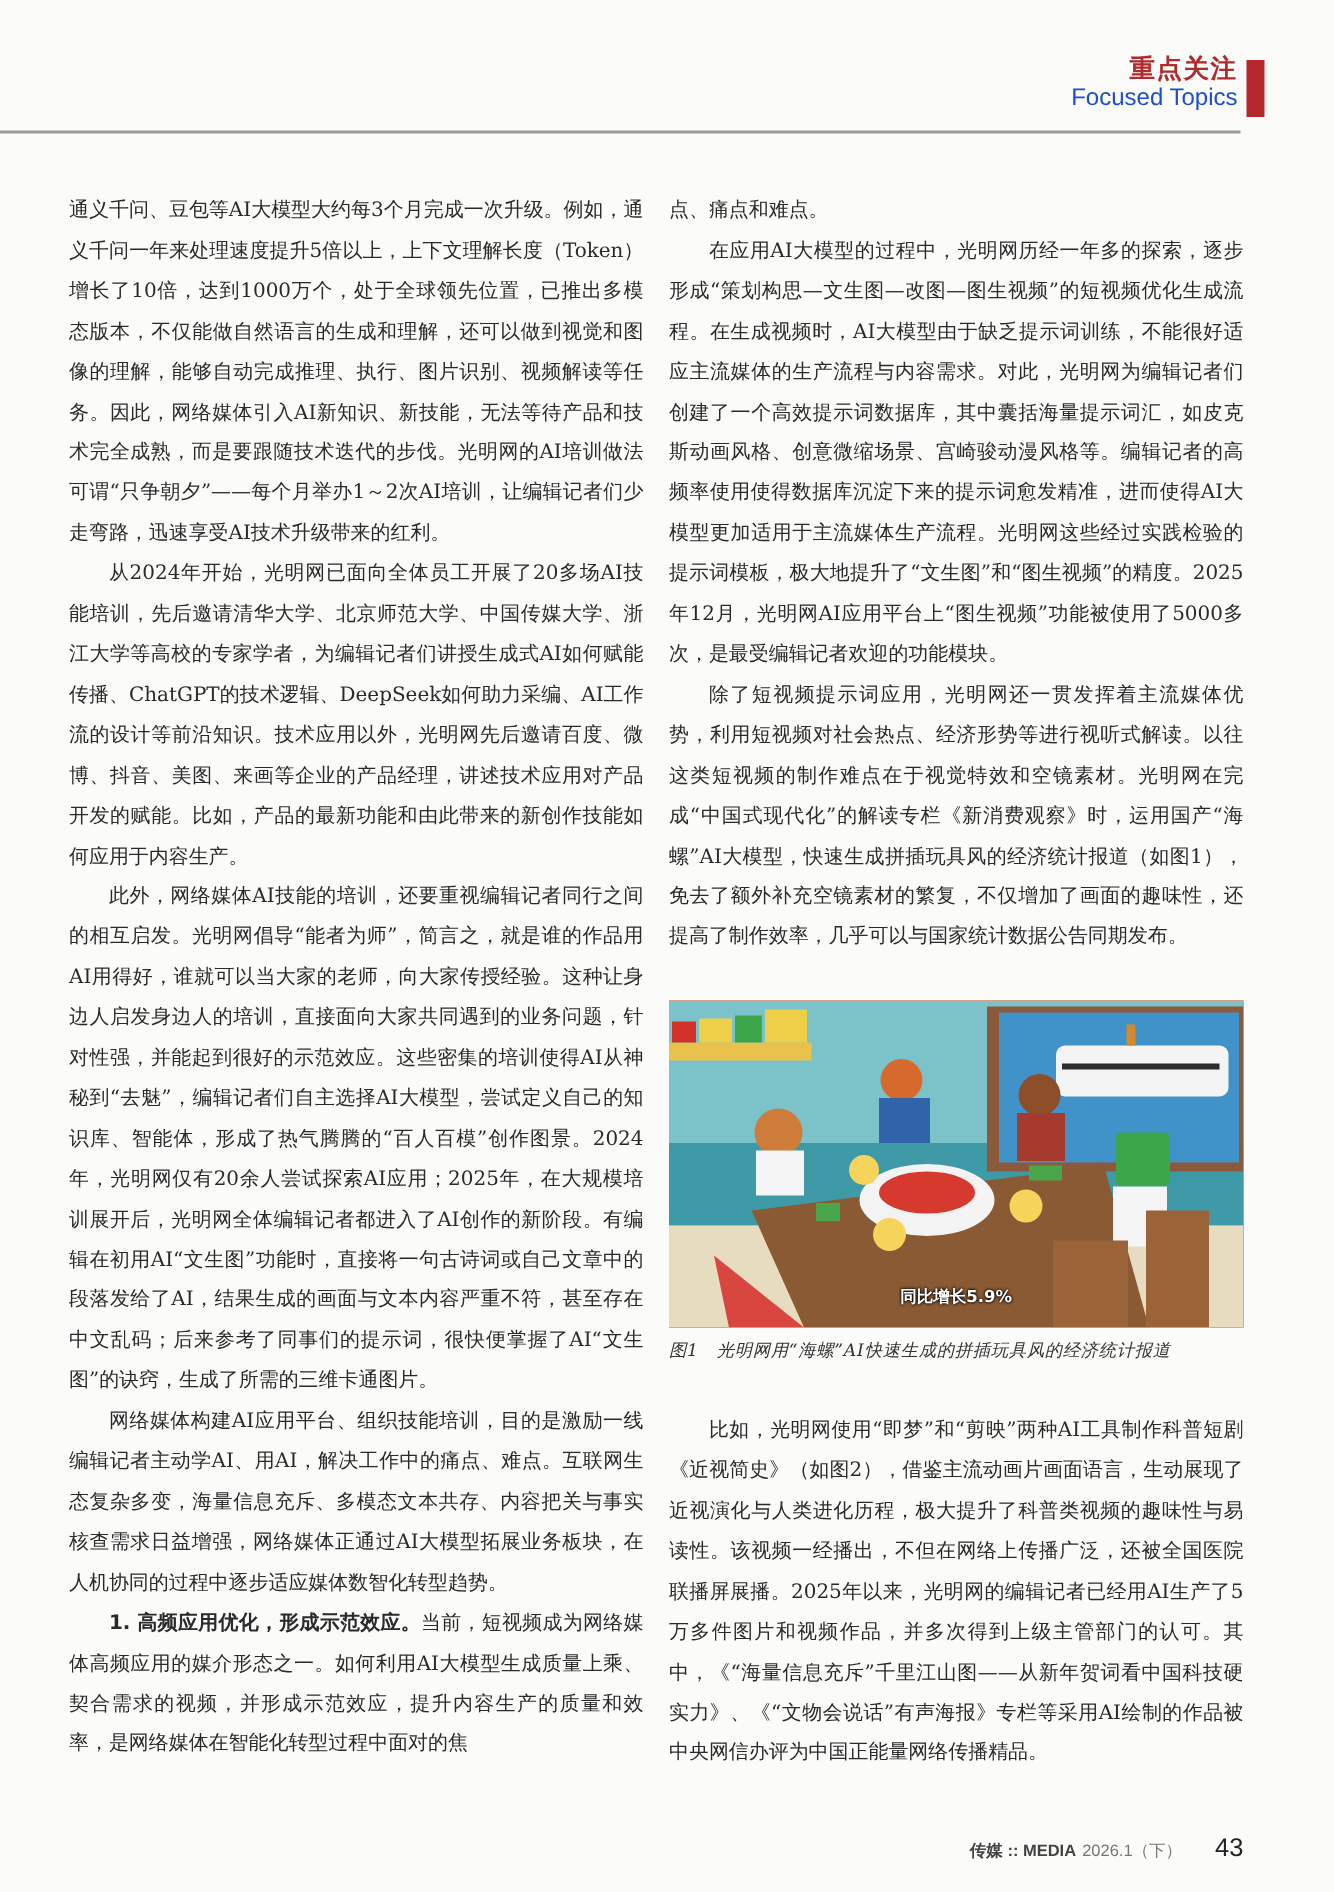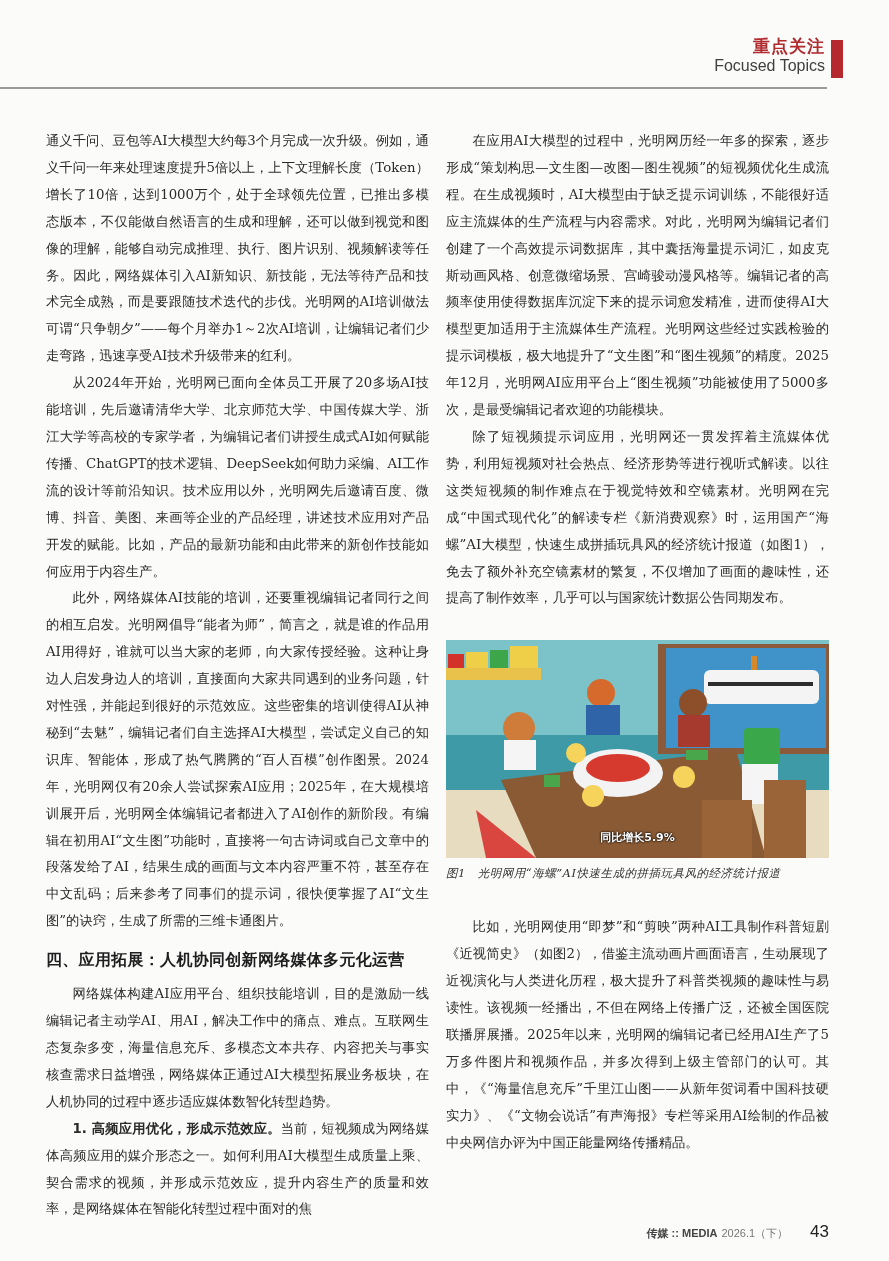--- a/index.html
+++ b/index.html
@@ -2,21 +2,21 @@
 <html><head>
 <meta charset="utf-8">
 <style>
   html, body { margin: 0; padding: 0; }
   body {
     width: 889px; height: 1261px; background: #fbfbf9; position: relative; overflow: hidden;
     font-family: "DejaVu Serif", "Liberation Serif", serif; color: #2a2a2a;
   }
   .header { position: absolute; top: 36px; right: 64px; text-align: right; }
   .header .cn { font-size: 17px; font-weight: bold; color: #b02a2e; letter-spacing: 1px; line-height: 20px; }
-  .header .en { font-family: "Liberation Sans", sans-serif; font-size: 16px; color: #404040; line-height: 20px; }
+  .header .en { font-family: "Liberation Sans", sans-serif; font-size: 16px; color: #1d4ed8; line-height: 20px; }
   .header-block { position: absolute; top: 40px; right: 64px; width: 12px; height: 38px; background: #b5282e; transform: translateX(18px); }
   .rule { position: absolute; top: 87px; left: 0; width: 827px; height: 2px; background: #9a9a9a; }
   .col { position: absolute; top: 128px; font-size: 13.3px; line-height: 26.9px; text-align: justify; }
   .col.left { left: 46px; width: 383px; }
   .col.right { left: 446px; width: 383px; }
   p { margin: 0; }
   p.indent { text-indent: 2em; }
   h2 { font-family: "DejaVu Sans", "Liberation Sans", sans-serif; font-size: 16px; font-weight: bold; margin: 12px 0 8px 0; line-height: 26px; color: #1e1e1e; letter-spacing: 0.3px; }
   .bold-lead { font-family: "DejaVu Sans", sans-serif; font-weight: bold; }
   .figure { margin: 28px 0 0 0; }
@@ -35,26 +35,26 @@
   <div class="cn">重点关注</div>
   <div class="en">Focused Topics</div>
 </div>
 <div class="header-block"></div>
 <div class="rule"></div>
 
 <div class="col left">
   <p>通义千问、豆包等AI大模型大约每3个月完成一次升级。例如，通义千问一年来处理速度提升5倍以上，上下文理解长度（Token）增长了10倍，达到1000万个，处于全球领先位置，已推出多模态版本，不仅能做自然语言的生成和理解，还可以做到视觉和图像的理解，能够自动完成推理、执行、图片识别、视频解读等任务。因此，网络媒体引入AI新知识、新技能，无法等待产品和技术完全成熟，而是要跟随技术迭代的步伐。光明网的AI培训做法可谓“只争朝夕”——每个月举办1～2次AI培训，让编辑记者们少走弯路，迅速享受AI技术升级带来的红利。</p>
   <p class="indent">从2024年开始，光明网已面向全体员工开展了20多场AI技能培训，先后邀请清华大学、北京师范大学、中国传媒大学、浙江大学等高校的专家学者，为编辑记者们讲授生成式AI如何赋能传播、ChatGPT的技术逻辑、DeepSeek如何助力采编、AI工作流的设计等前沿知识。技术应用以外，光明网先后邀请百度、微博、抖音、美图、来画等企业的产品经理，讲述技术应用对产品开发的赋能。比如，产品的最新功能和由此带来的新创作技能如何应用于内容生产。</p>
   <p class="indent">此外，网络媒体AI技能的培训，还要重视编辑记者同行之间的相互启发。光明网倡导“能者为师”，简言之，就是谁的作品用AI用得好，谁就可以当大家的老师，向大家传授经验。这种让身边人启发身边人的培训，直接面向大家共同遇到的业务问题，针对性强，并能起到很好的示范效应。这些密集的培训使得AI从神秘到“去魅”，编辑记者们自主选择AI大模型，尝试定义自己的知识库、智能体，形成了热气腾腾的“百人百模”创作图景。2024年，光明网仅有20余人尝试探索AI应用；2025年，在大规模培训展开后，光明网全体编辑记者都进入了AI创作的新阶段。有编辑在初用AI“文生图”功能时，直接将一句古诗词或自己文章中的段落发给了AI，结果生成的画面与文本内容严重不符，甚至存在中文乱码；后来参考了同事们的提示词，很快便掌握了AI“文生图”的诀窍，生成了所需的三维卡通图片。</p>
-  <h2>四、应用拓展：人机协同创新网络媒体多元化运营</h2>
   <p class="indent">网络媒体构建AI应用平台、组织技能培训，目的是激励一线编辑记者主动学AI、用AI，解决工作中的痛点、难点。互联网生态复杂多变，海量信息充斥、多模态文本共存、内容把关与事实核查需求日益增强，网络媒体正通过AI大模型拓展业务板块，在人机协同的过程中逐步适应媒体数智化转型趋势。</p>
   <p class="indent"><span class="bold-lead">1. 高频应用优化，形成示范效应。</span><span>当前，短视频成为网络媒体高频应用的媒介形态之一。如何利用AI大模型生成质量上乘、契合需求的视频，并形成示范效应，提升内容生产的质量和效率，是网络媒体在智能化转型过程中面对的焦</span></p>
 </div>
 
 <div class="col right">
+  <p>点、痛点和难点。</p>
   <p class="indent">在应用AI大模型的过程中，光明网历经一年多的探索，逐步形成“策划构思—文生图—改图—图生视频”的短视频优化生成流程。在生成视频时，AI大模型由于缺乏提示词训练，不能很好适应主流媒体的生产流程与内容需求。对此，光明网为编辑记者们创建了一个高效提示词数据库，其中囊括海量提示词汇，如皮克斯动画风格、创意微缩场景、宫崎骏动漫风格等。编辑记者的高频率使用使得数据库沉淀下来的提示词愈发精准，进而使得AI大模型更加适用于主流媒体生产流程。光明网这些经过实践检验的提示词模板，极大地提升了“文生图”和“图生视频”的精度。2025年12月，光明网AI应用平台上“图生视频”功能被使用了5000多次，是最受编辑记者欢迎的功能模块。</p>
   <p class="indent">除了短视频提示词应用，光明网还一贯发挥着主流媒体优势，利用短视频对社会热点、经济形势等进行视听式解读。以往这类短视频的制作难点在于视觉特效和空镜素材。光明网在完成“中国式现代化”的解读专栏《新消费观察》时，运用国产“海螺”AI大模型，快速生成拼插玩具风的经济统计报道（如图1），免去了额外补充空镜素材的繁复，不仅增加了画面的趣味性，还提高了制作效率，几乎可以与国家统计数据公告同期发布。</p>
 
   <div class="figure">
     <div class="photo">
       <svg width="383" height="218" viewBox="0 0 383 218">
         <rect x="0" y="0" width="383" height="218" fill="#7cc3c9"></rect>
         <rect x="0" y="95" width="383" height="55" fill="#3d9aa6"></rect>
         <rect x="0" y="150" width="383" height="68" fill="#e8dcc0"></rect>
         <rect x="0" y="28" width="95" height="12" fill="#e8c24a"></rect>

